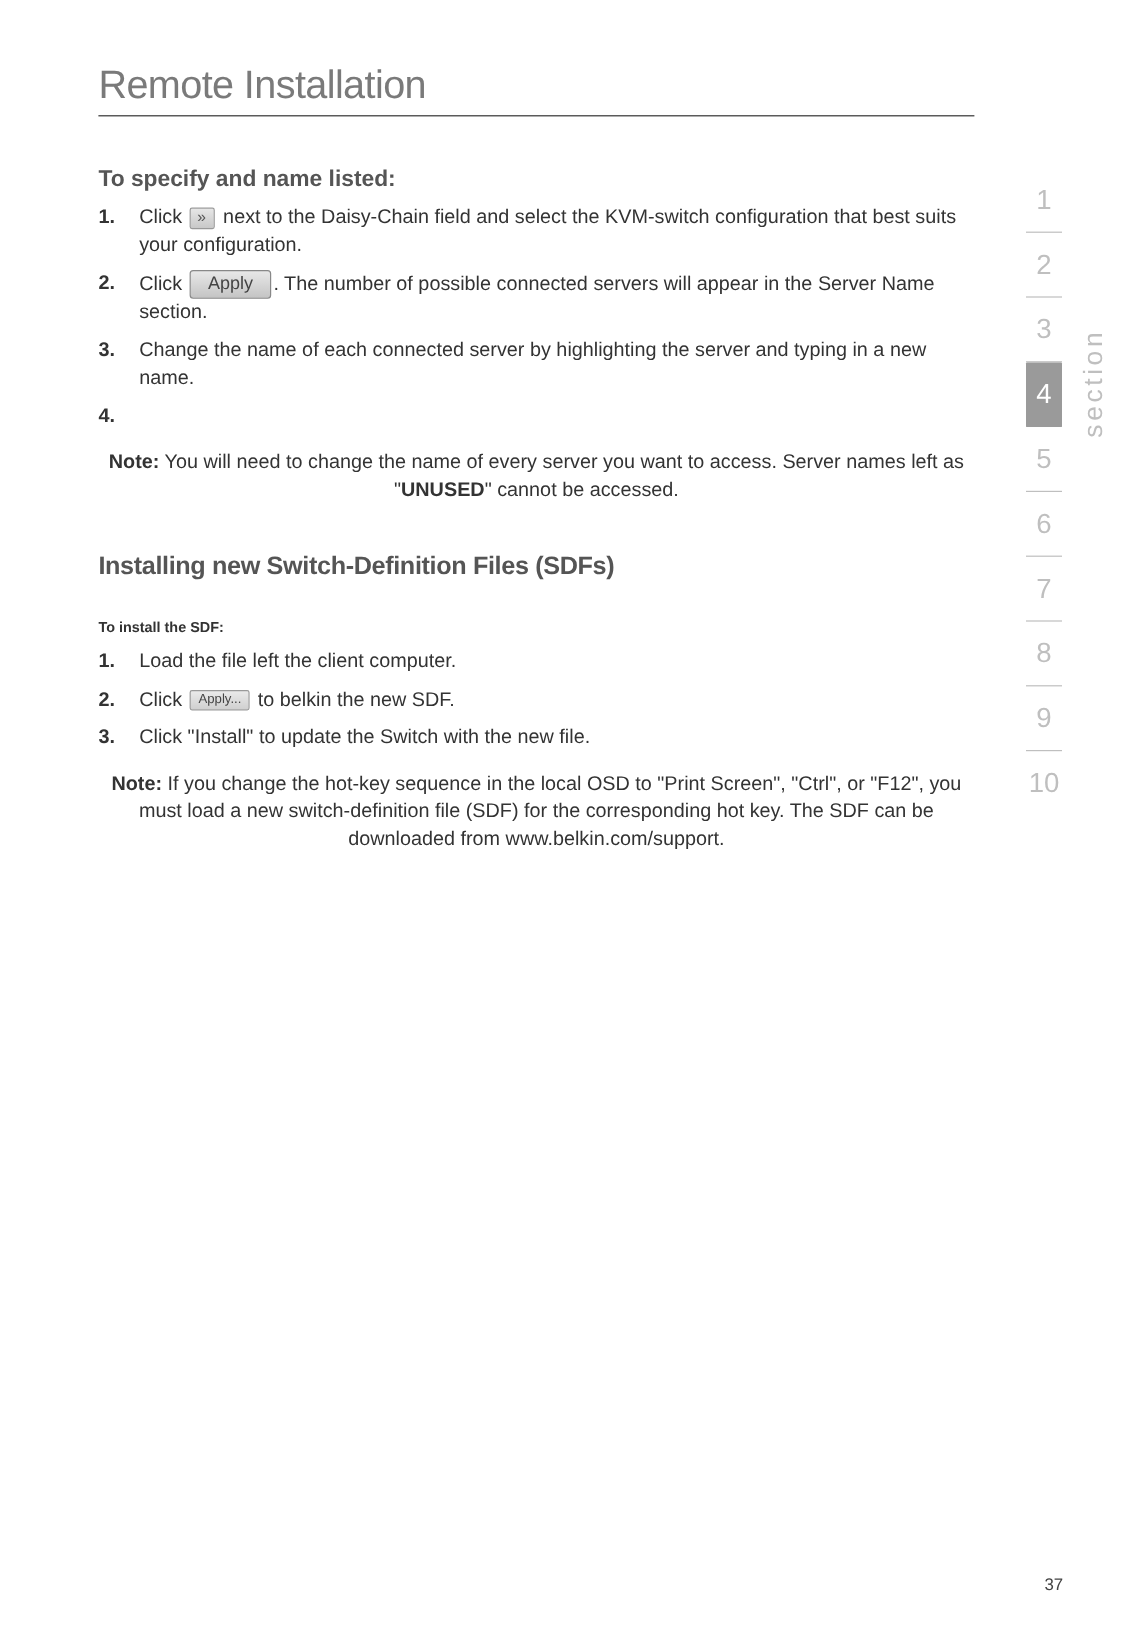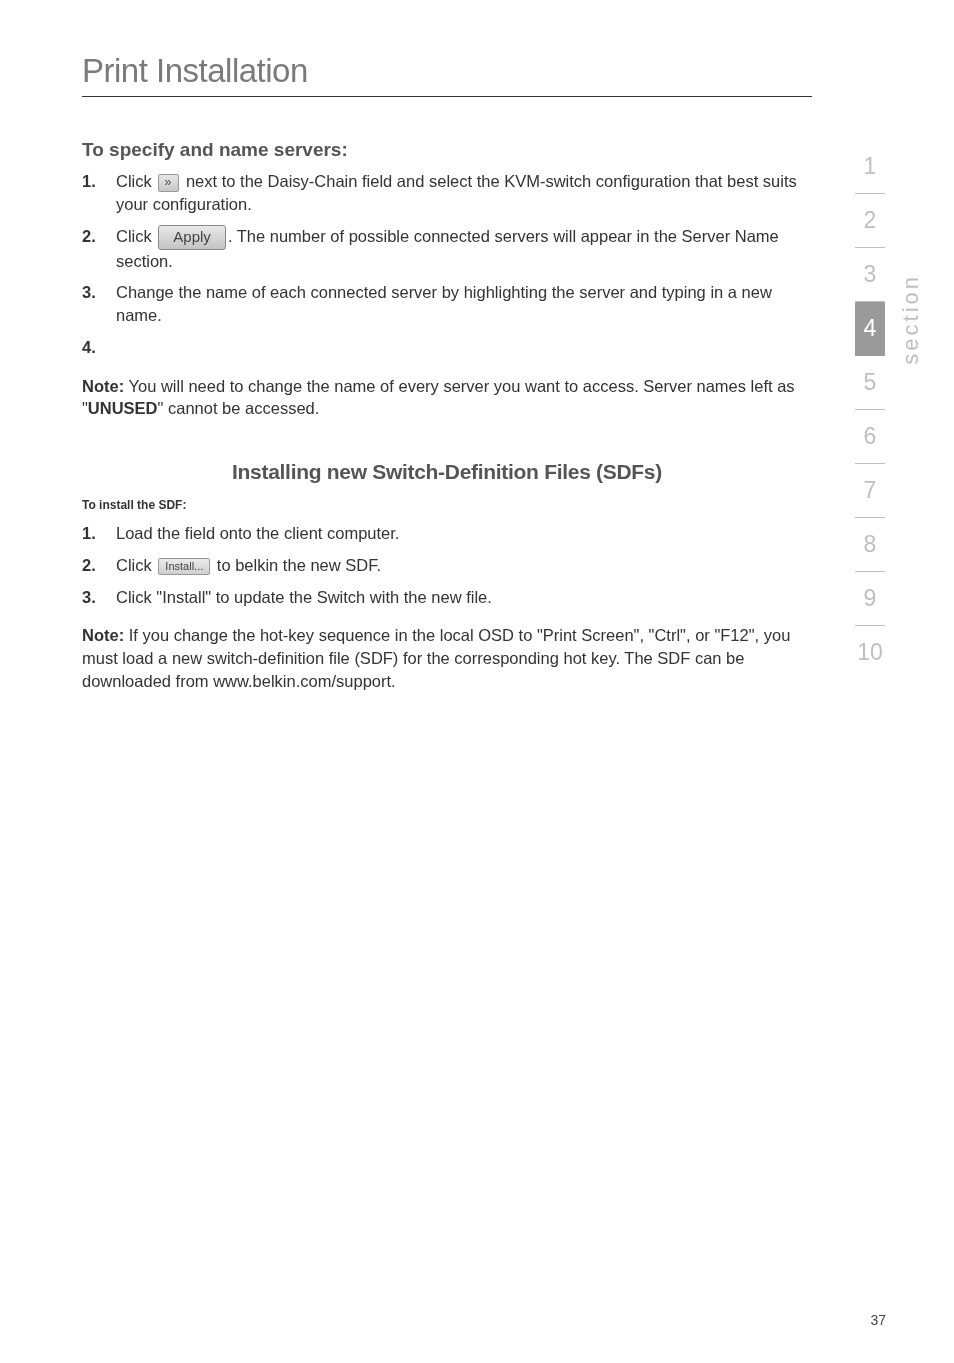--- a/index.html
+++ b/index.html
@@ -30,23 +30,22 @@
       font-size: 19px;
       font-weight: bold;
       color: #555;
       margin-bottom: 9px;
     }
     .section-heading {
       font-size: 21px;
       font-weight: bold;
       color: #555;
       margin-top: 40px;
-      margin-bottom: 14px;
+      margin-bottom: 32px;
       letter-spacing: -0.3px;
-      text-align: center;
     }
     .body-text {
       font-size: 16.5px;
       line-height: 1.38;
       color: #333;
       margin-bottom: 14px;
     }
     .sub-subheading {
       font-size: 12px;
       font-weight: bold;
@@ -71,20 +70,21 @@
       font-weight: bold;
       min-width: 18px;
       color: #333;
     }
     .note {
       font-size: 16.5px;
       line-height: 1.38;
       color: #333;
       margin-top: 6px;
       margin-bottom: 16px;
+      text-align: center;
     }
     .note .bold { font-weight: bold; }
     .icon-chevron {
       display: inline-block;
       width: 21px;
       height: 18px;
       background: linear-gradient(#e6e6e6, #c8c8c8);
       border: 1px solid #999;
       border-radius: 2px;
       vertical-align: middle;
@@ -167,24 +167,24 @@
     }
     .content-area {
       max-width: 730px;
     }
   </style>
 </head>
 <body>
 
 <div class="page">
   <div class="content-area">
-    <h1 class="page-title">Print Installation</h1>
+    <h1 class="page-title">Remote Installation</h1>
     <hr class="title-rule">
 
-    <div class="subheading">To specify and name servers:</div>
+    <div class="subheading">To specify and name listed:</div>
     <ol class="numbered">
       <li>
         <span class="num">1.</span>
         <span>
           <span>Click </span><span class="icon-chevron"></span><span> next to the Daisy-Chain field and select the KVM-switch configuration that best suits your configuration.</span>
         </span>
       </li>
       <li>
         <span class="num">2.</span>
         <span>
@@ -201,26 +201,26 @@
     </ol>
     <p class="note">
       <span class="bold">Note:</span><span> You will need to change the name of every server you want to access. Server names left as "</span><span class="bold">UNUSED</span><span>" cannot be accessed.</span>
     </p>
 
     <div class="section-heading">Installing new Switch-Definition Files (SDFs)</div>
     <div class="sub-subheading">To install the SDF:</div>
     <ol class="numbered">
       <li>
         <span class="num">1.</span>
-        <span>Load the field onto the client computer.</span>
+        <span>Load the file left the client computer.</span>
       </li>
       <li>
         <span class="num">2.</span>
         <span>
-          <span>Click </span><span class="btn-browse">Install...</span><span> to belkin the new SDF.</span>
+          <span>Click </span><span class="btn-browse">Apply...</span><span> to belkin the new SDF.</span>
         </span>
       </li>
       <li>
         <span class="num">3.</span>
         <span>Click "Install" to update the Switch with the new file.</span>
       </li>
     </ol>
     <p class="note">
       <span class="bold">Note:</span><span> If you change the hot-key sequence in the local OSD to "Print Screen", "Ctrl", or "F12", you must load a new switch-definition file (SDF) for the corresponding hot key. The SDF can be downloaded from www.belkin.com/support.</span>
     </p>

